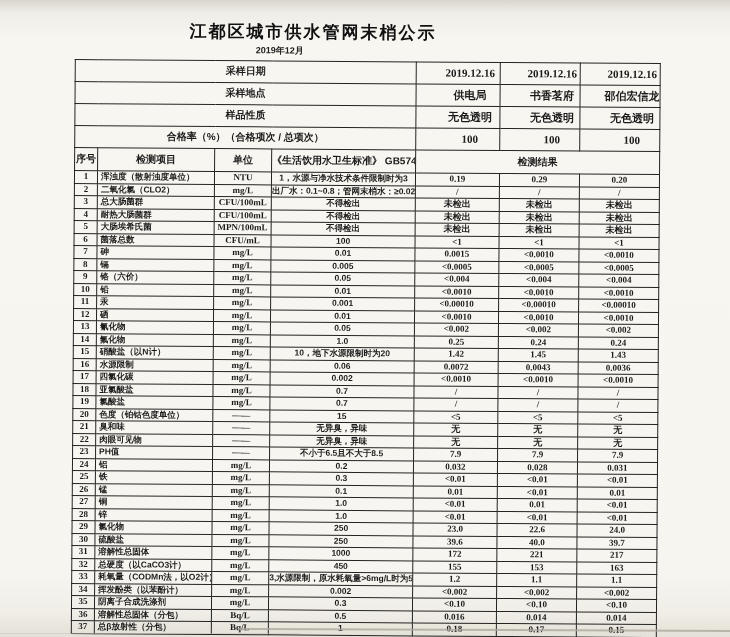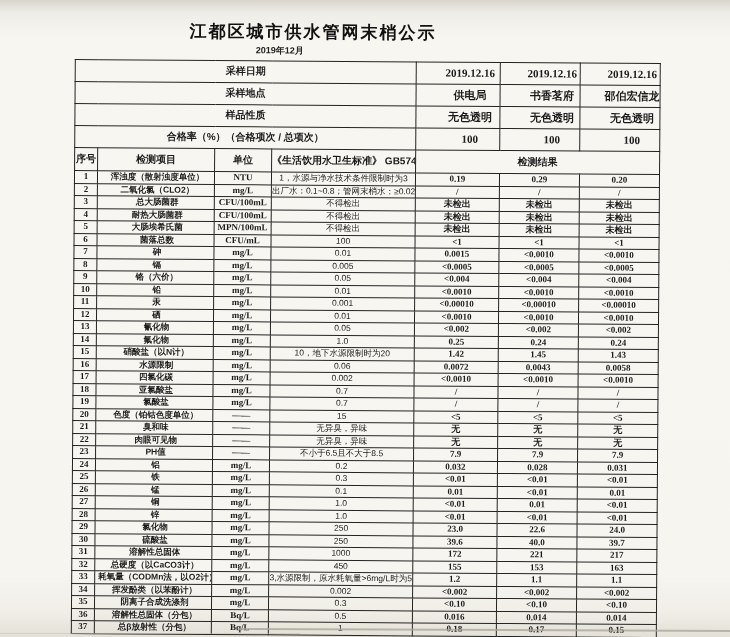--- a/index.html
+++ b/index.html
@@ -37,25 +37,25 @@
     border:1px solid #242424;
     padding:0;margin:0;text-align:center;vertical-align:middle;
     font-size:8.5px;line-height:1.05;
     white-space:nowrap;overflow:hidden;
   }
   tr.info-row{height:22px;}
   tr.info-row td{font-size:10px;font-weight:bold;}
   tr.head-row{height:23px;}
   tr.head-row th{font-size:10px;font-weight:bold;}
   tr.data-row{height:12.5px;}
-  td.item{text-align:center;padding-left:3px;font-weight:600;}
+  td.item{text-align:left;padding-left:3px;font-weight:600;}
   td.lbl{font-weight:bold;}
   .num{font-family:"Liberation Serif","DejaVu Serif",serif;font-weight:600;font-size:9px;}
   tr.info-row td.num{font-size:11px;padding-left:24px;}
-  td.std{font-weight:400;}
+  td.std{font-weight:700;}
   .edge-shadow{
     position:absolute;left:238px;top:629px;width:492px;height:2px;
     background:#a8a49a;opacity:.75;transform:rotate(0.25deg);
   }
   .edge-shadow-2{
     position:absolute;left:0px;top:633px;width:300px;height:1px;
     background:#c4c1b7;opacity:.5;
   }
 </style>
 </head>
@@ -246,21 +246,21 @@
           <td class="num">1.45</td>
           <td class="num">1.43</td>
         </tr>
         <tr class="data-row">
           <td class="num">16</td>
           <td class="item">水源限制</td>
           <td class="num">mg/L</td>
           <td class="std">0.06</td>
           <td class="num">0.0072</td>
           <td class="num">0.0043</td>
-          <td class="num">0.0058</td>
+          <td class="num">0.0036</td>
         </tr>
         <tr class="data-row">
           <td class="num">17</td>
           <td class="item">四氯化碳</td>
           <td class="num">mg/L</td>
           <td class="std">0.002</td>
           <td class="num">&lt;0.0010</td>
           <td class="num">&lt;0.0010</td>
           <td class="num">&lt;0.0010</td>
         </tr>

